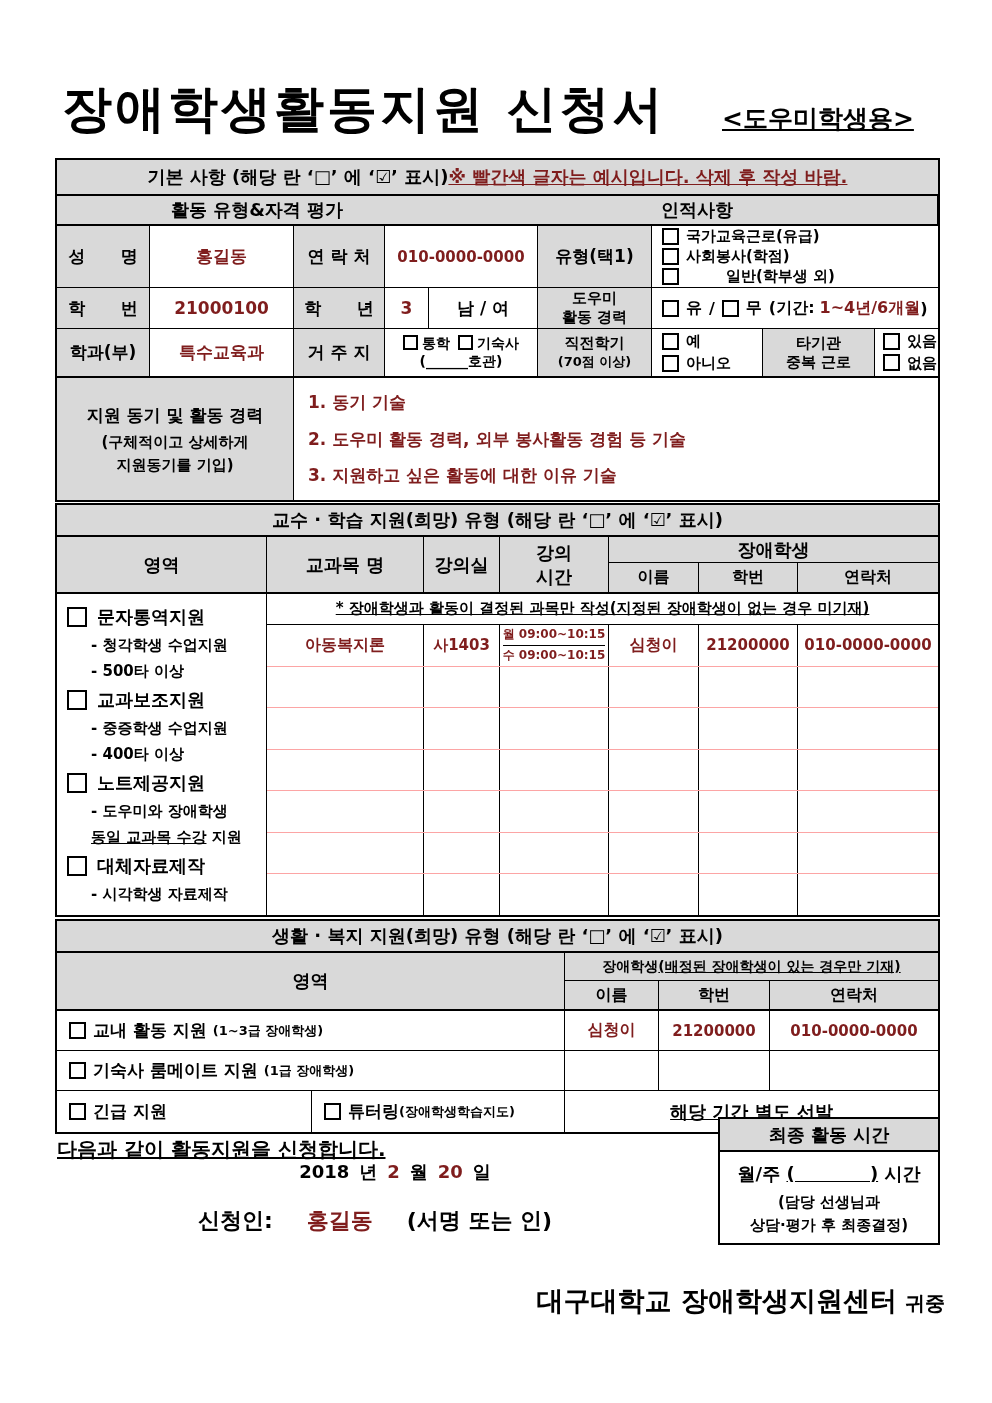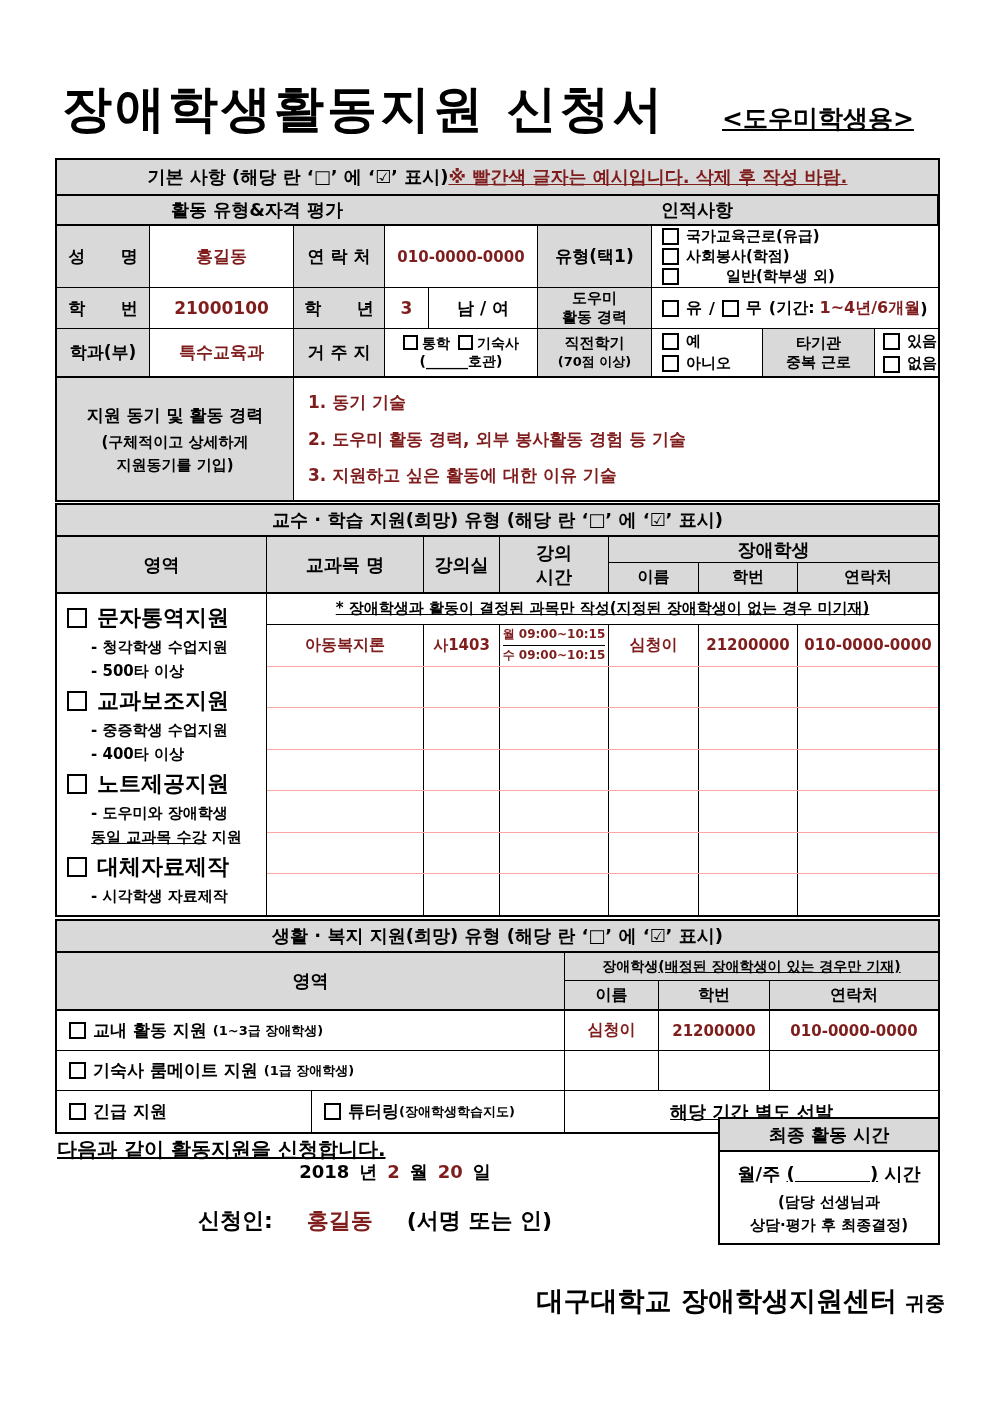--- a/index.html
+++ b/index.html
@@ -36,21 +36,21 @@
   .w114{width:114px}.w111{width:111px}.w112{width:112px}.w153{width:153px}.w237{width:237px}
   .w210{width:210px}.w157{width:157px}.w76{width:76px}.w90{width:90px}.w99{width:99px}
   .w508{width:508px}.w94{width:94px}.w110{width:111px}.w255{width:255px}.w253{width:253px}
   .fx { flex:1; }
 
   .fs13{font-size:13px}.fs14{font-size:14px}.fs15{font-size:15px}.fs16{font-size:16px}
   .fs18{font-size:18px}.fs12{font-size:12px}
 
   
   .area-col { display:flex; flex-direction:column; justify-content:space-evenly; align-items:flex-start; padding:4px 0; }
-  .area-line { padding-left:10px; font-size:22px; display:flex; align-items:center; white-space:nowrap; }
+  .area-line { padding-left:10px; font-size:18px; display:flex; align-items:center; white-space:nowrap; }
   .area-sub { padding-left:34px; font-size:15px; white-space:nowrap; }
   .course-grid { display:flex; flex-direction:column; flex:1; }
   .course-row { display:flex; border-bottom:1px solid #fca5a5; flex:1; }
   .course-row.nb { border-bottom:0; }
   .time-split { display:flex; flex-direction:column; }
   .time-split > div { flex:1; display:flex; align-items:center; justify-content:center; }
   .time-split > div:first-child { border-bottom:1px solid #000; }
 
   
   .apply-line { position:absolute; left:57px; top:1136px; font-size:20px; text-decoration:underline; white-space:nowrap; }
@@ -164,21 +164,21 @@
       </div>
       <div class="cl gray col w112 fs15">
         <div>타기관</div>
         <div>중복 근로</div>
       </div>
       <div class="cl last col left fx fs15" style="align-items:flex-start; justify-content:space-evenly; padding-left:8px;">
         <div style="display:flex;align-items:center;">
             <span class="cb"></span>
             <span>있음</span>
           </div>
-        <div style="display:flex;align-items:flex-end;">
+        <div style="display:flex;align-items:flex-start;">
             <span class="cb"></span>
             <span>없음</span>
           </div>
       </div>
     </div>
 
     <div class="r nb" style="height:122px;">
       <div class="cl gray col w237">
         <div>지원 동기 및 활동 경력</div>
         <div class="fs15" style="margin-top:6px;">(구체적이고 상세하게</div>

